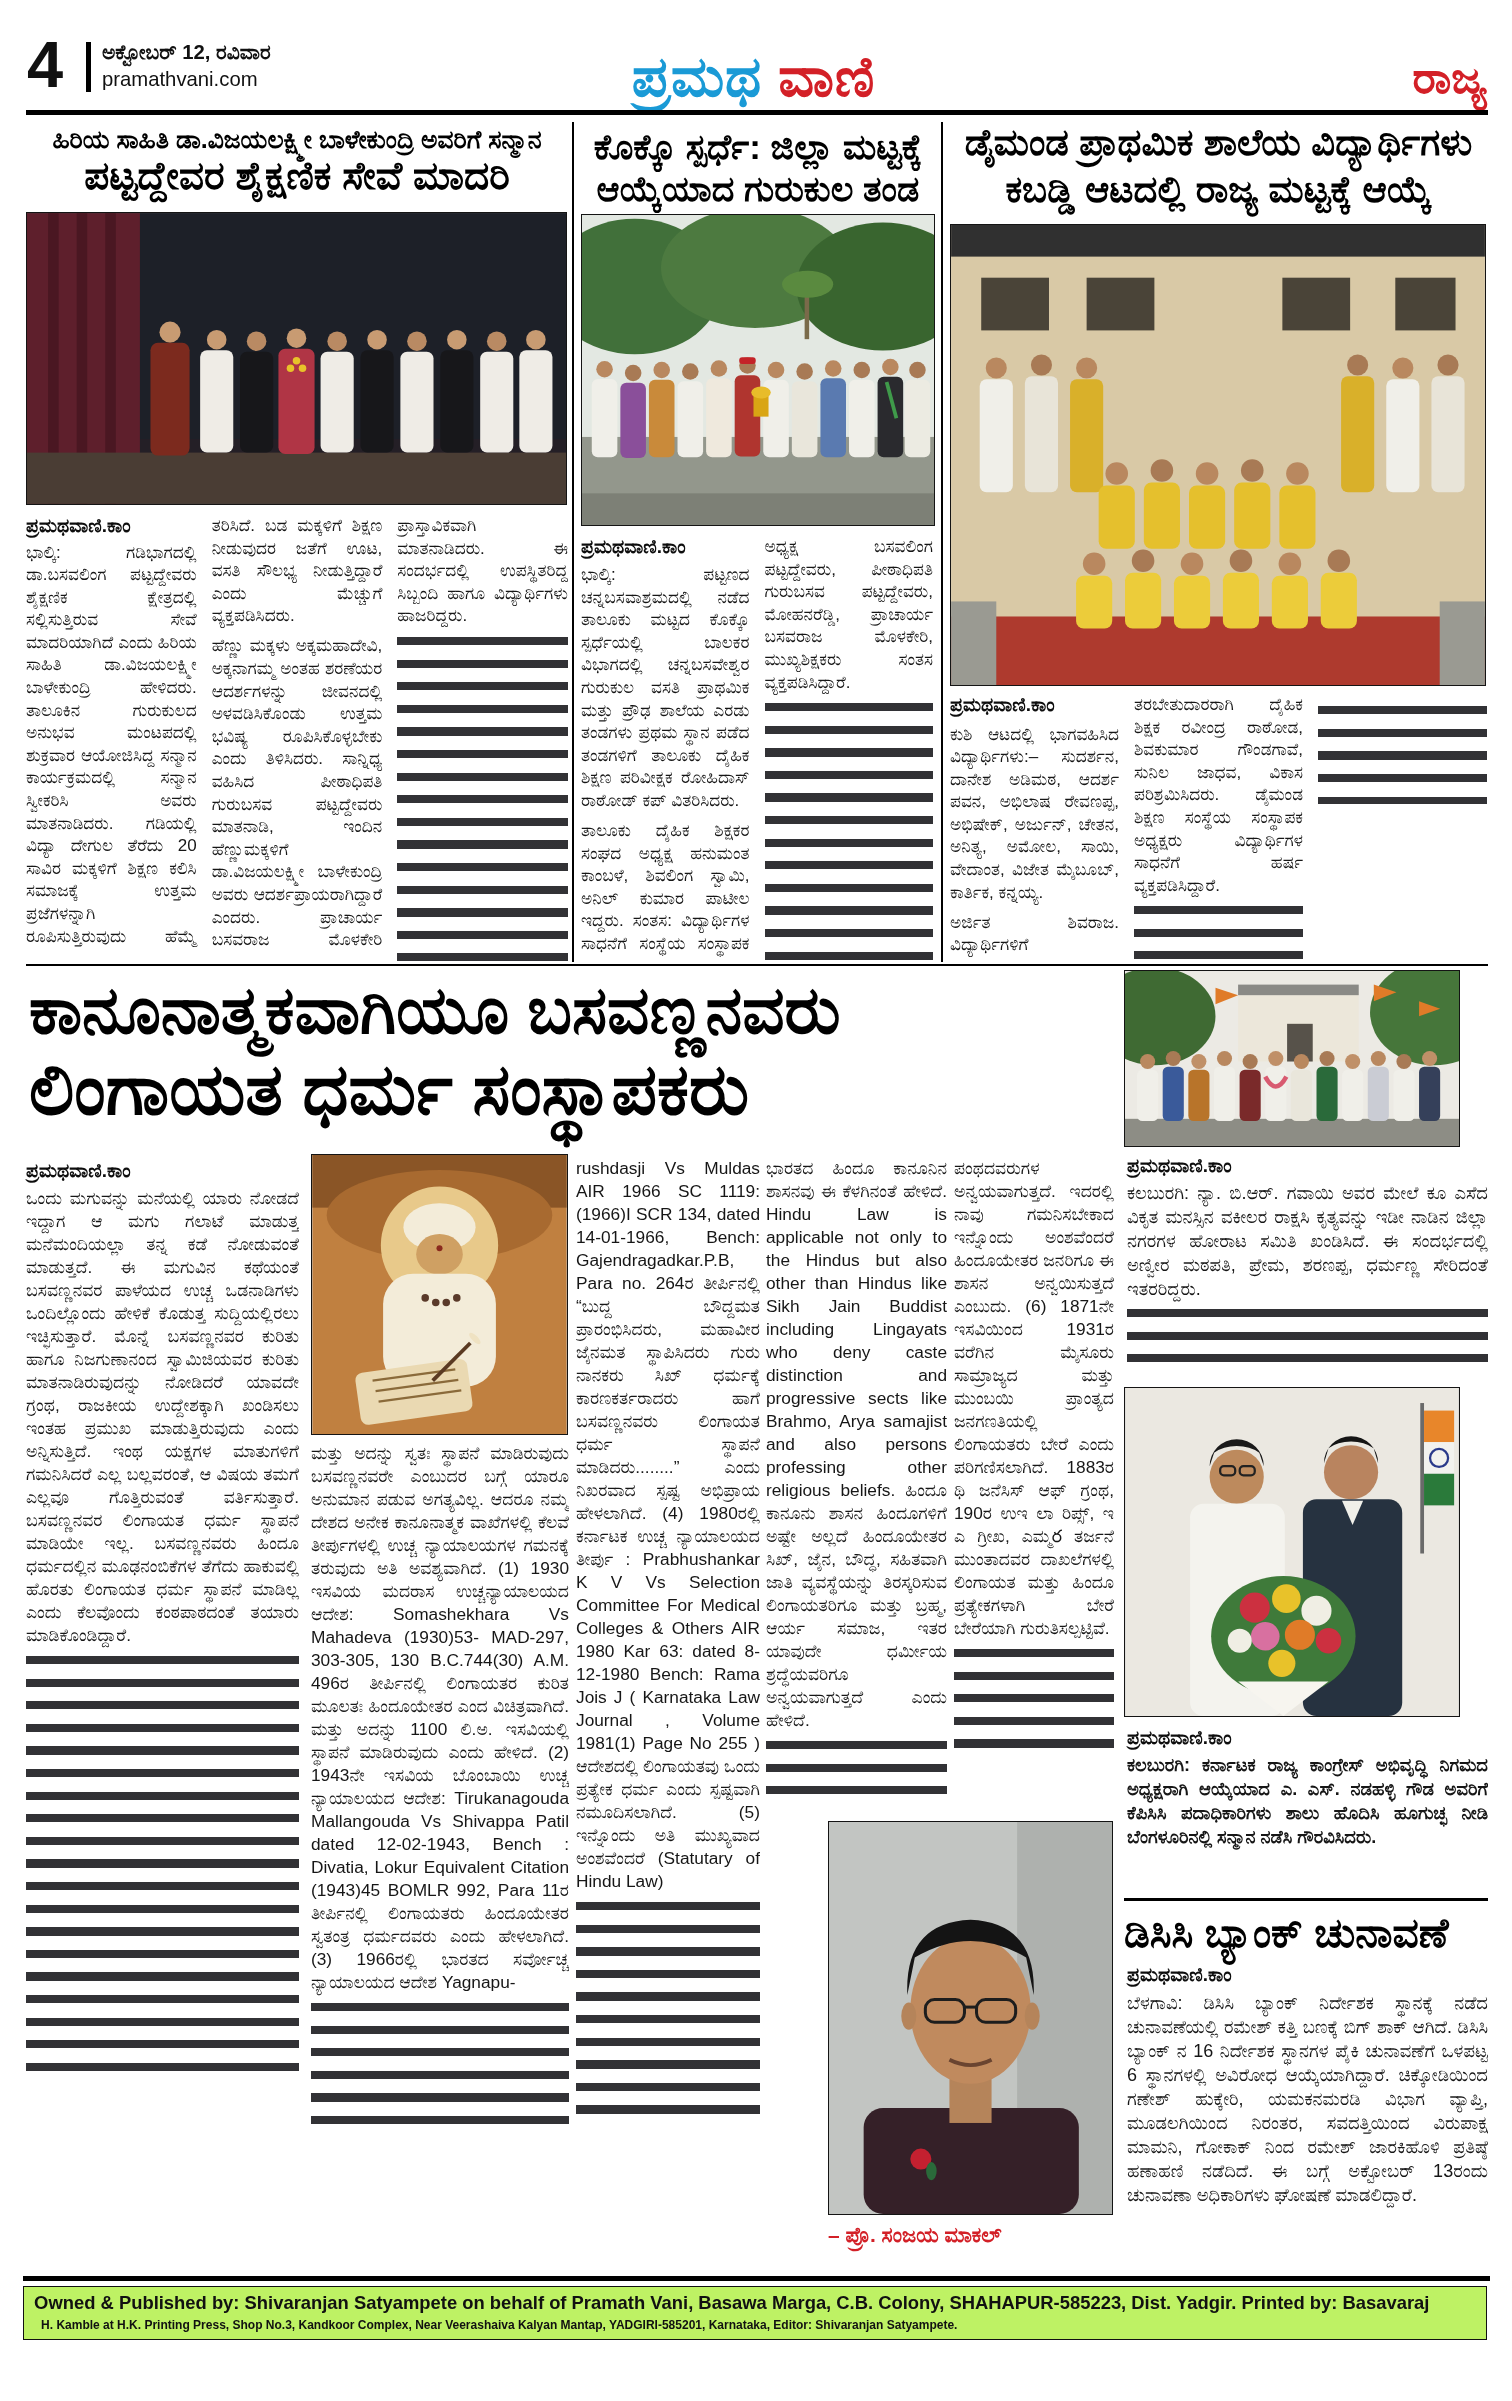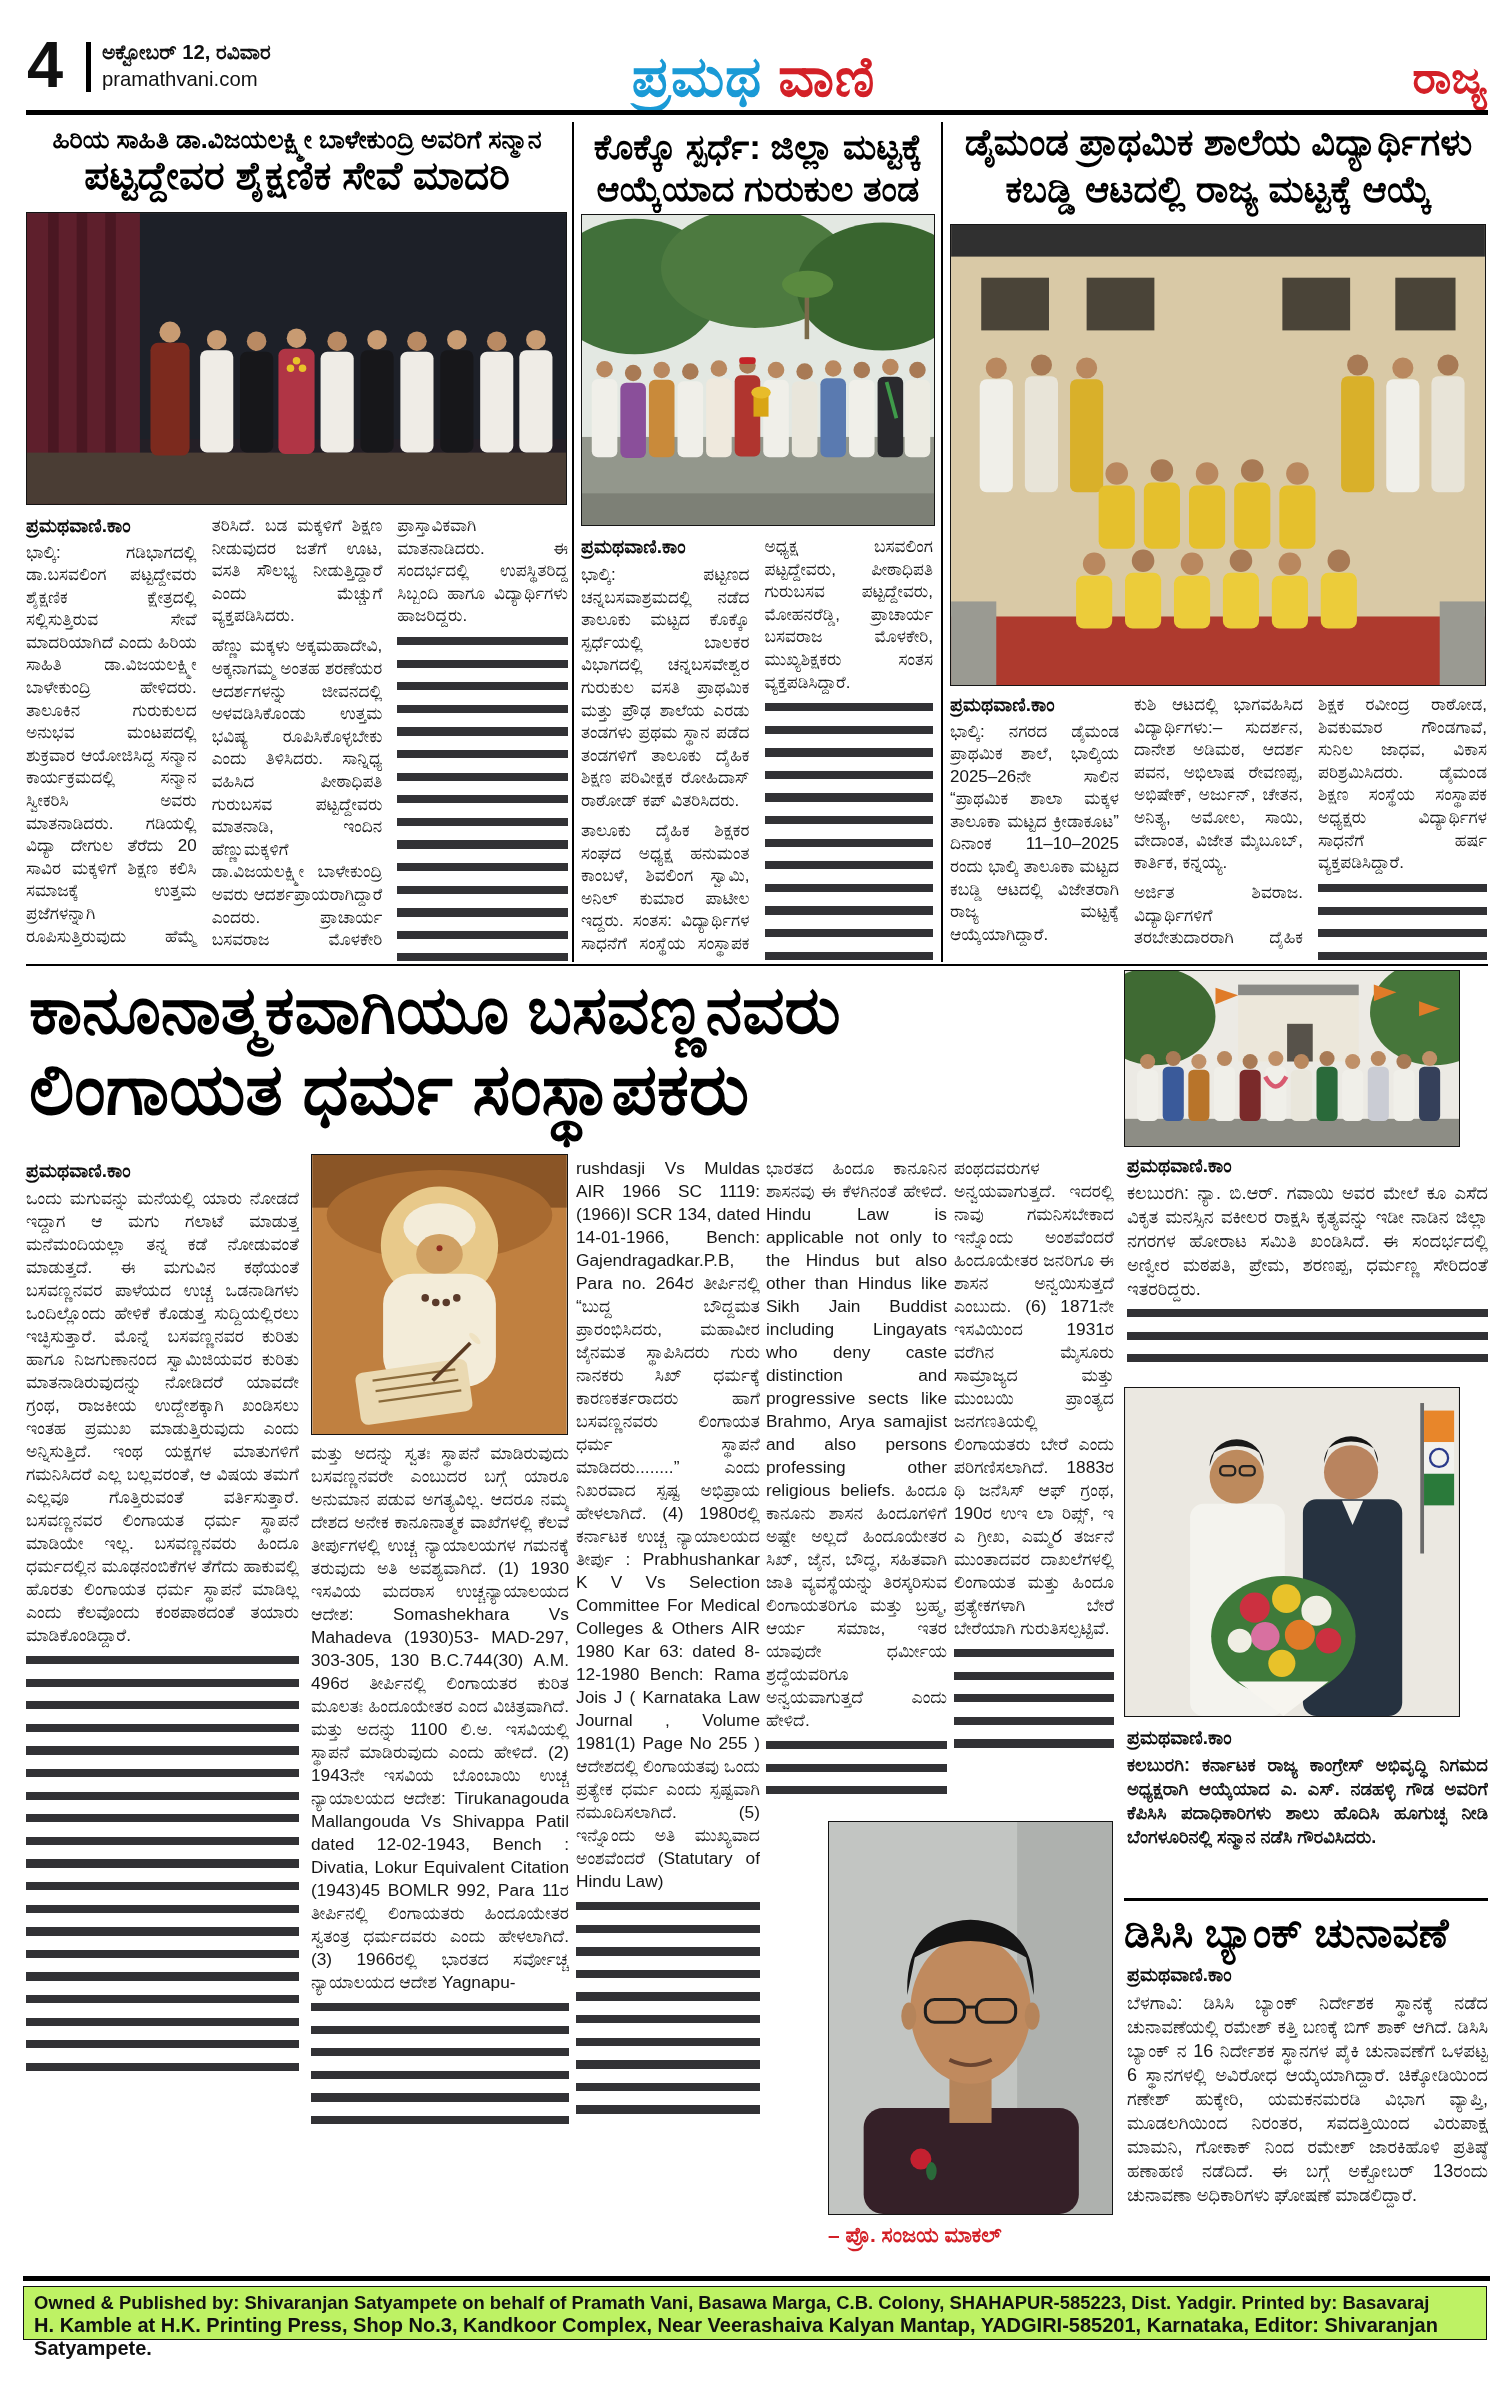--- a/index.html
+++ b/index.html
@@ -196,21 +196,20 @@
           <rect x="426" y="466" width="48" height="70" rx="10" fill="#eccc3a"></rect>
         <circle cx="515" cy="446" r="15" fill="#a87a55"></circle>
           <rect x="491" y="462" width="48" height="74" rx="10" fill="#eccc3a"></rect>
       </g>
     </svg>
   </div>
 
   <div class="abs" style="left:950px;top:694px;width:537px;height:268px;overflow:hidden;">
     <div class="cols3" style="height:268px;">
       <div class="byline">ಪ್ರಮಥವಾಣಿ.ಕಾಂ</div>
-      <div class="body" style="margin-top:4.5px;">ಭಾಲ್ಕಿ: ನಗರದ ಡೈಮಂಡ ಪ್ರಾಥಮಿಕ ಶಾಲೆ, ಭಾಲ್ಕಿಯ 2025–26ನೇ ಸಾಲಿನ “ಪ್ರಾಥಮಿಕ ಶಾಲಾ ಮಕ್ಕಳ ತಾಲೂಕಾ ಮಟ್ಟದ ಕ್ರೀಡಾಕೂಟ” ದಿನಾಂಕ 11–10–2025 ರಂದು ಭಾಲ್ಕಿ ತಾಲೂಕಾ ಮಟ್ಟದ ಕಬಡ್ಡಿ ಆಟದಲ್ಲಿ ವಿಜೇತರಾಗಿ ರಾಜ್ಯ ಮಟ್ಟಕ್ಕೆ ಆಯ್ಕೆಯಾಗಿದ್ದಾರೆ.</div>
       <div class="body" style="margin-top:7.5px;">ಕುಶಿ ಆಟದಲ್ಲಿ ಭಾಗವಹಿಸಿದ ವಿದ್ಯಾರ್ಥಿಗಳು:– ಸುದರ್ಶನ, ದಾನೇಶ ಅಡಿಮಠ, ಆದರ್ಶ ಪವನ, ಅಭಿಲಾಷ ರೇವಣಪ್ಪ, ಅಭಿಷೇಕ್, ಅರ್ಜುನ್, ಚೇತನ, ಅನಿತ್ಯ, ಅಮೋಲ, ಸಾಯಿ, ವೇದಾಂತ, ವಿಜೇತ ಮೈಬೂಬ್, ಕಾರ್ತಿಕ, ಕನ್ನಯ್ಯ.</div>
       <div class="body" style="margin-top:7.5px;">ಅರ್ಜಿತ ಶಿವರಾಜ. ವಿದ್ಯಾರ್ಥಿಗಳಿಗೆ ತರಬೇತುದಾರರಾಗಿ ದೈಹಿಕ ಶಿಕ್ಷಕ ರವೀಂದ್ರ ರಾಠೋಡ, ಶಿವಕುಮಾರ ಗೌಂಡಗಾವೆ, ಸುನಿಲ ಜಾಧವ, ವಿಕಾಸ ಪರಿಶ್ರಮಿಸಿದರು. ಡೈಮಂಡ ಶಿಕ್ಷಣ ಸಂಸ್ಥೆಯ ಸಂಸ್ಥಾಪಕ ಅಧ್ಯಕ್ಷರು ವಿದ್ಯಾರ್ಥಿಗಳ ಸಾಧನೆಗೆ ಹರ್ಷ ವ್ಯಕ್ತಪಡಿಸಿದ್ದಾರೆ.</div>
       <div class="fill" style="height:166px;margin-top:9px;"></div>
     </div>
   </div>
 
   <div class="abs rule" style="left:25.6px;top:964px;width:1462px;height:2.3px;"></div>
 
   <div class="abs hl" style="left:29px;top:973px;font-size:66px;line-height:75px;white-space:nowrap;">ಕಾನೂನಾತ್ಮಕವಾಗಿಯೂ ಬಸವಣ್ಣನವರು</div>
   <div class="abs hl" style="left:29px;top:1051px;font-size:71px;line-height:78px;white-space:nowrap;">ಲಿಂಗಾಯತ ಧರ್ಮ ಸಂಸ್ಥಾಪಕರು</div>
@@ -372,17 +371,17 @@
       <path d="M160 316 q28 14 56 0" stroke="#6a4430" stroke-width="5" fill="none"></path>
       <circle cx="122" cy="448" r="14" fill="#c42030"></circle>
       <ellipse cx="136" cy="464" rx="7" ry="12" fill="#2a6a3a"></ellipse>
     </svg>
   </div>
   <div class="abs b red" style="left:828px;top:2223px;width:283px;font-size:21px;">– ಪ್ರೊ. ಸಂಜಯ ಮಾಕಲ್</div>
 
   <div class="abs rule" style="left:22.6px;top:2276px;width:1467px;height:4.5px;"></div>
   <div class="abs" style="left:22.6px;top:2286px;width:1464px;height:54px;background:#bef264;border:1.5px solid #111;box-sizing:border-box;padding:4.5px 10.5px;">
     <div class="b" style="font-size:18.4px;line-height:22.6px;">Owned &amp; Published by: Shivaranjan Satyampete on behalf of Pramath Vani, Basawa Marga, C.B. Colony, SHAHAPUR-585223, Dist. Yadgir. Printed by: Basavaraj</div>
-    <div class="b" style="font-size:20px;line-height:22.6px;">H. Kamble at H.K. Printing Press, Shop No.3, Kandkoor Complex, Near Veerashaiva Kalyan Mantap, YADGIRI-585201, Karnataka, Editor: Shivaranjan Satyampete.</div>
+    <div class="b" style="font-size:12px;line-height:22.6px;margin-left:7px;">H. Kamble at H.K. Printing Press, Shop No.3, Kandkoor Complex, Near Veerashaiva Kalyan Mantap, YADGIRI-585201, Karnataka, Editor: Shivaranjan Satyampete.</div>
   </div>
 
 </div>
 
 
 </body></html>

